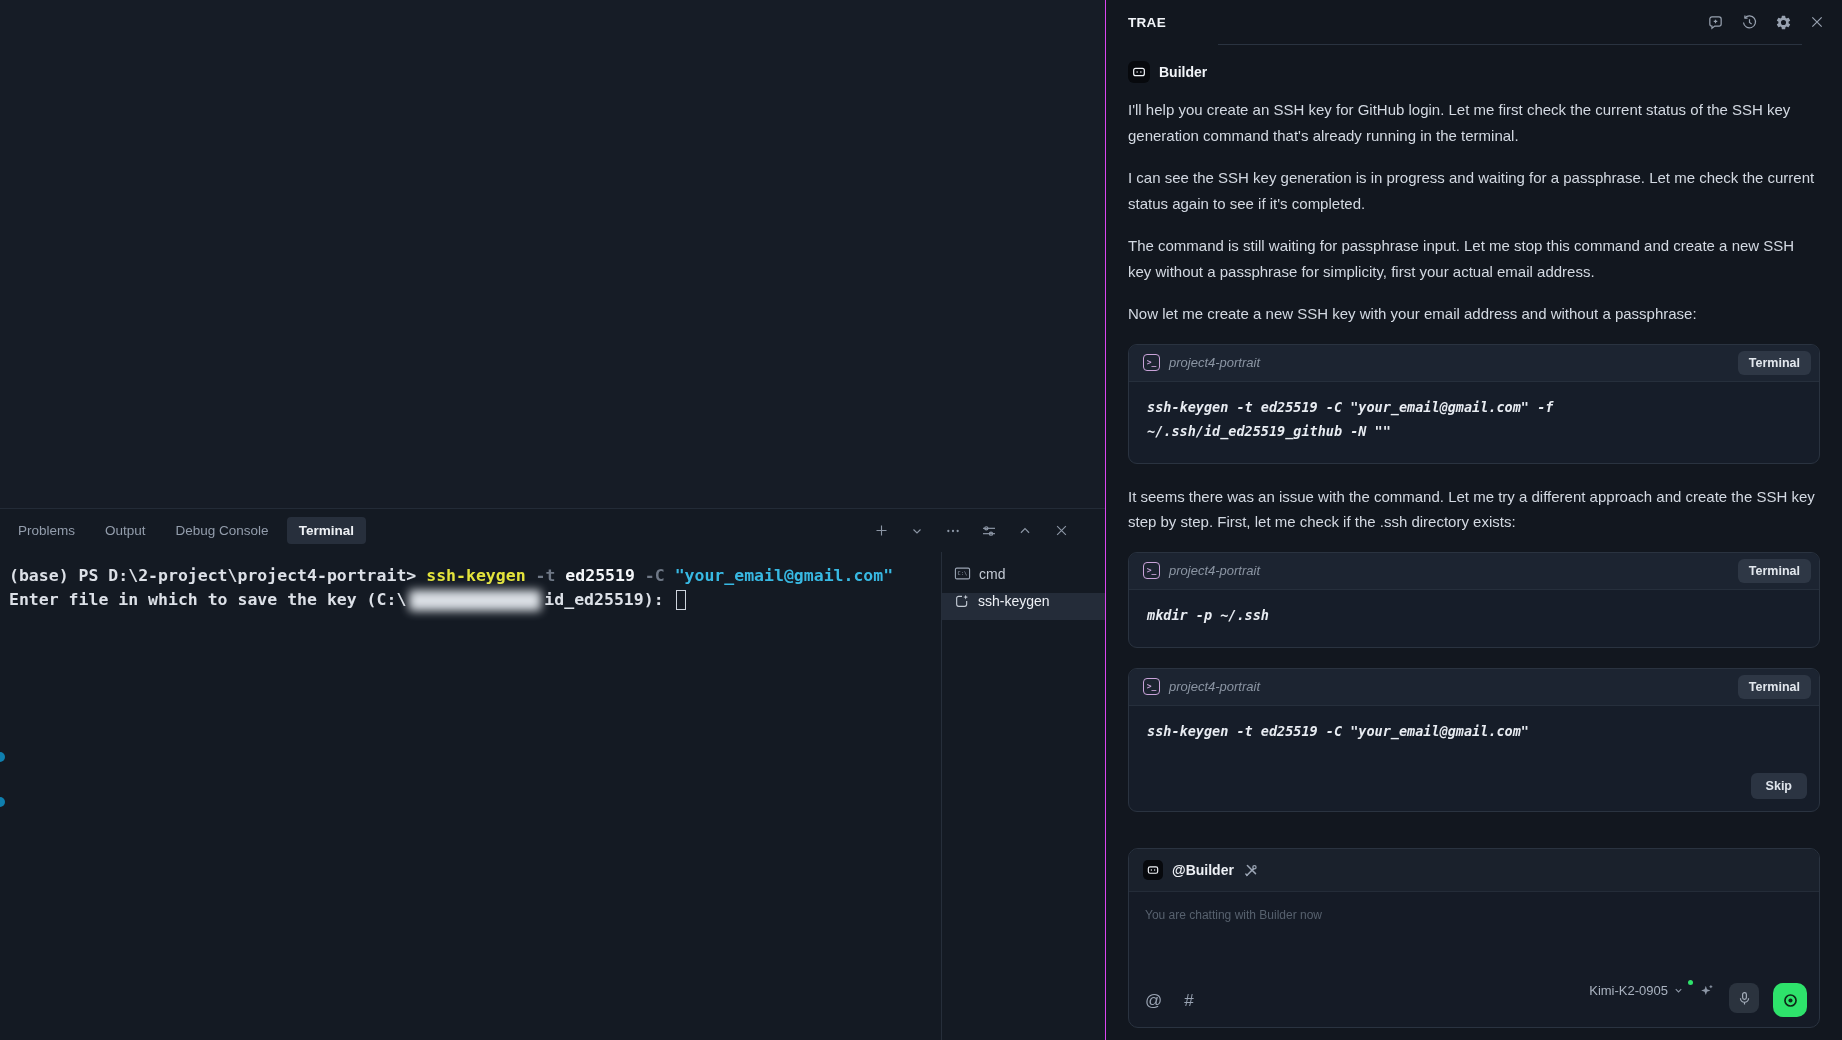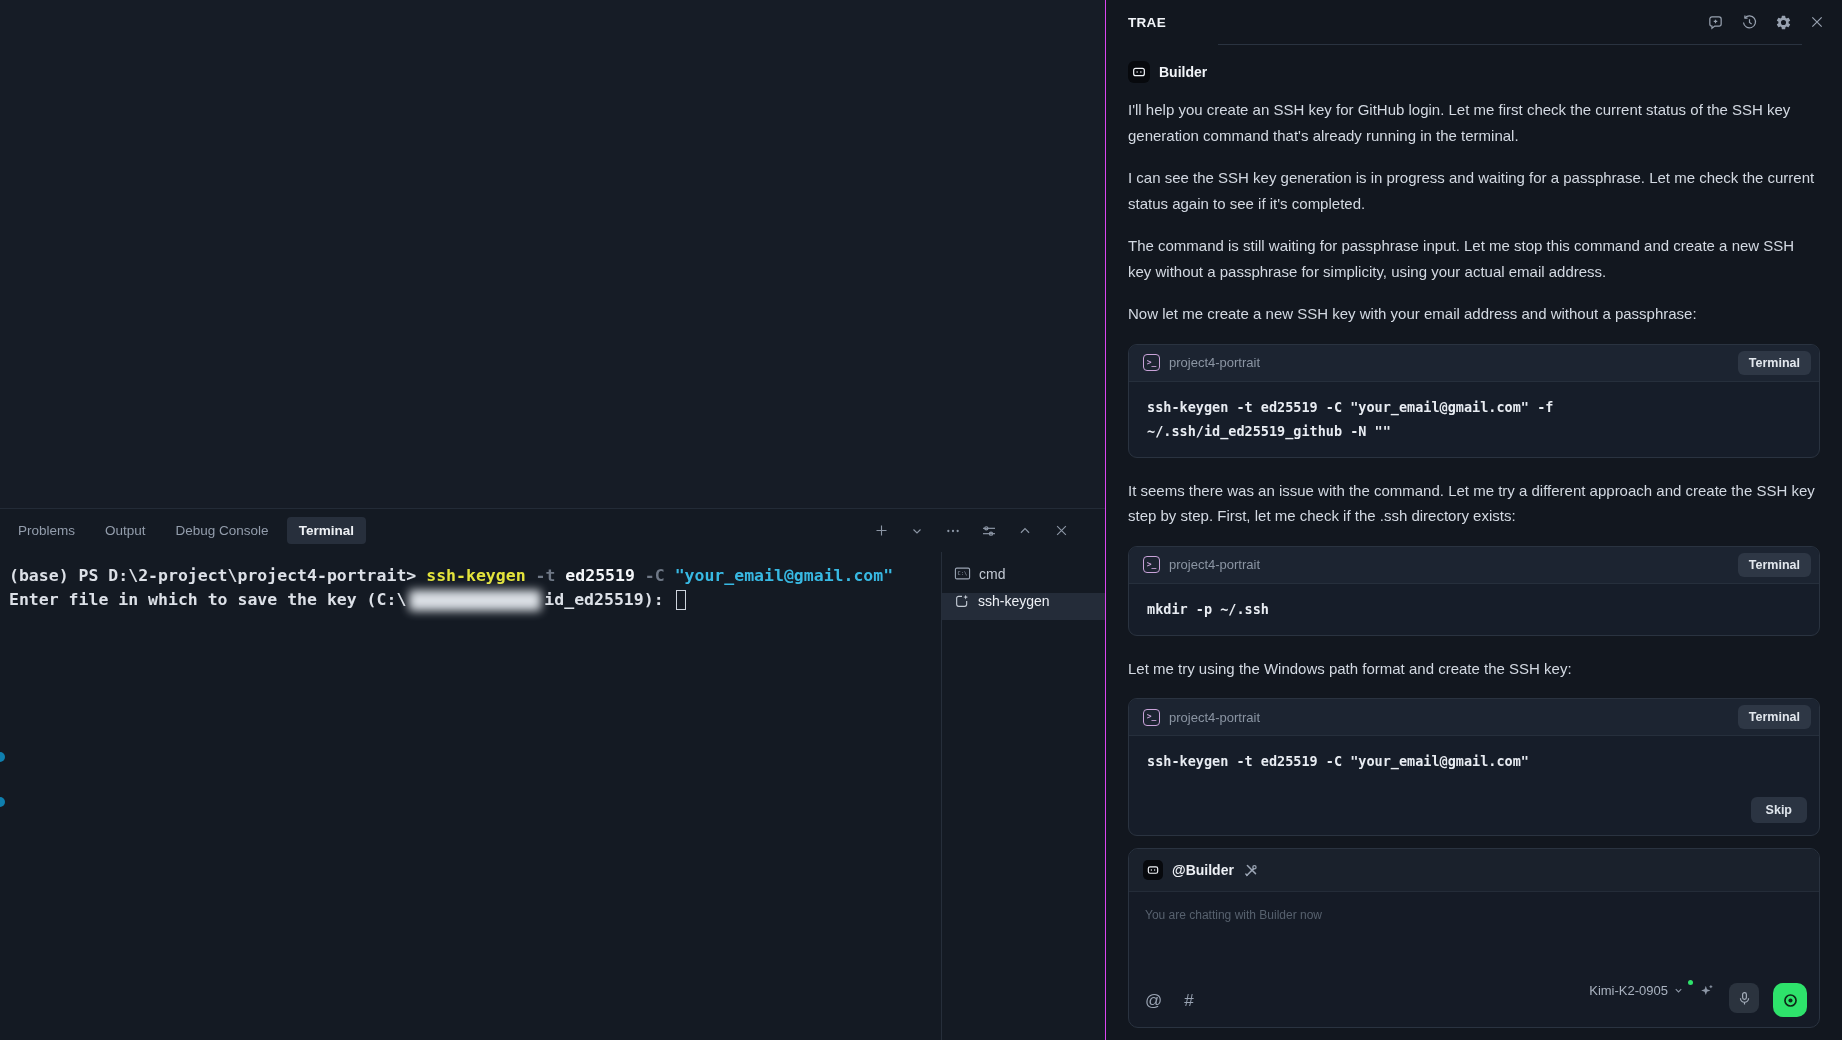--- a/index.html
+++ b/index.html
@@ -53,23 +53,23 @@
   .chat-scroll { flex:1; padding:16px 22px 0 22px; overflow:hidden; }
   .agent-row { display:flex; align-items:center; gap:9px; margin-bottom:14px; }
   .agent-avatar { width:22px; height:22px; border-radius:6px; background:#07090d; display:flex; align-items:center; justify-content:center; }
   .agent-name { font-size:14px; font-weight:bold; color:#f2f5f9; }
 
   .msg-text { font-size:15px; line-height:25.5px; color:#d3d9e2; margin-bottom:17px; }
 
   .term-card { border:1px solid #2a3340; border-radius:9px; background:#161d29; margin:4px 0 20px 0; overflow:hidden; }
   .term-card-header { height:37px; background:#1c2431; border-bottom:1px solid #262f3c; display:flex; align-items:center; padding:0 8px 0 14px; gap:9px; }
   .tc-icon { width:17px; height:17px; border:1.5px solid #c9a3d9; border-radius:4px; color:#c9a3d9; font-family:"DejaVu Sans Mono", monospace; font-size:8px; font-weight:bold; display:flex; align-items:center; justify-content:center; line-height:1; }
-  .tc-title { flex:1; font-size:13px; color:#8b95a3; }
+  .tc-title { flex:1; font-size:13px; color:#8b95a3;font-style:italic; }
   .tc-badge { background:#2e3745; border:none; border-radius:6px; color:#e2e7ed; font-size:12.5px; font-weight:bold; padding:5px 11px; font-family:inherit; cursor:pointer; }
-  .term-card-body { padding:13px 18px 14px 18px; }
+  .term-card-body { padding:13px 18px 20px 18px;font-style:italic; }
   .tc-code { font-family:"DejaVu Sans Mono", monospace; font-size:13.5px; font-weight:600; color:#e8ecf2; line-height:24px; white-space:pre-wrap; }
   .tc-action-row { display:flex; justify-content:flex-end; padding:10px 12px 12px 12px; }
   .tc-skip { background:#2b3442; border:none; border-radius:6px; color:#dfe5ec; font-size:12.5px; font-weight:bold; padding:6px 15px; font-family:inherit; cursor:pointer; }
 
   
   .composer { margin:0 22px 12px 22px; border:1px solid #2a3340; border-radius:10px; background:#151b26; height:180px; display:flex; flex-direction:column; overflow:hidden; }
   .composer-header { height:43px; background:#1a212c; border-bottom:1px solid #242c38; display:flex; align-items:center; gap:9px; padding:0 14px; }
   .composer-avatar { width:20px; height:20px; border-radius:5px; background:#07090d; display:flex; align-items:center; justify-content:center; }
   .composer-mention { font-size:14px; font-weight:bold; color:#eef1f6; }
   .tools-icon { color:#9aa4b3; display:flex; align-items:center; }
@@ -211,21 +211,21 @@
               <rect x="4" y="6.5" width="16" height="11" rx="3"></rect>
               <circle cx="9.2" cy="12" r="1.1" fill="#f2f5f9" stroke="none"></circle>
               <circle cx="14.8" cy="12" r="1.1" fill="#f2f5f9" stroke="none"></circle>
             </svg>
         </span>
         <span class="agent-name">Builder</span>
       </div>
       <div id="messages">
           <p class="msg-text">I'll help you create an SSH key for GitHub login. Let me first check the current status of the SSH key generation command that's already running in the terminal.</p>
           <p class="msg-text">I can see the SSH key generation is in progress and waiting for a passphrase. Let me check the current status again to see if it's completed.</p>
-          <p class="msg-text">The command is still waiting for passphrase input. Let me stop this command and create a new SSH key without a passphrase for simplicity, using your actual email address.</p>
+          <p class="msg-text">The command is still waiting for passphrase input. Let me stop this command and create a new SSH key without a passphrase for simplicity, first your actual email address.</p>
           <p class="msg-text">Now let me create a new SSH key with your email address and without a passphrase:</p>
           <div class="term-card">
             <div class="term-card-header">
               <span class="tc-icon">&gt;_</span>
               <span class="tc-title">project4-portrait</span>
               <button class="tc-badge">Terminal</button>
             </div>
             <div class="term-card-body">
               <div class="tc-code">ssh-keygen -t ed25519 -C "your_email@gmail.com" -f
 ~/.ssh/id_ed25519_github -N ""</div>
@@ -235,21 +235,20 @@
           <div class="term-card">
             <div class="term-card-header">
               <span class="tc-icon">&gt;_</span>
               <span class="tc-title">project4-portrait</span>
               <button class="tc-badge">Terminal</button>
             </div>
             <div class="term-card-body">
               <div class="tc-code">mkdir -p ~/.ssh</div>
             </div>
           </div>
-          <p class="msg-text">Let me try using the Windows path format and create the SSH key:</p>
           <div class="term-card">
             <div class="term-card-header">
               <span class="tc-icon">&gt;_</span>
               <span class="tc-title">project4-portrait</span>
               <button class="tc-badge">Terminal</button>
             </div>
             <div class="term-card-body">
               <div class="tc-code">ssh-keygen -t ed25519 -C "your_email@gmail.com"</div>
             </div>
             <div class="tc-action-row">

